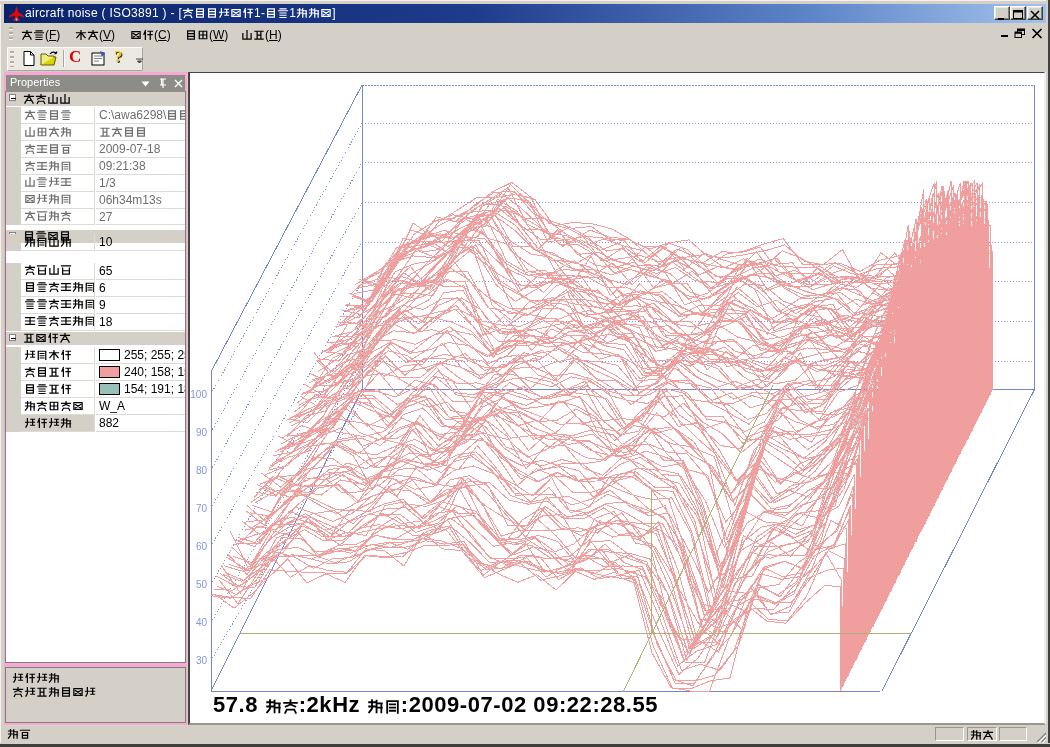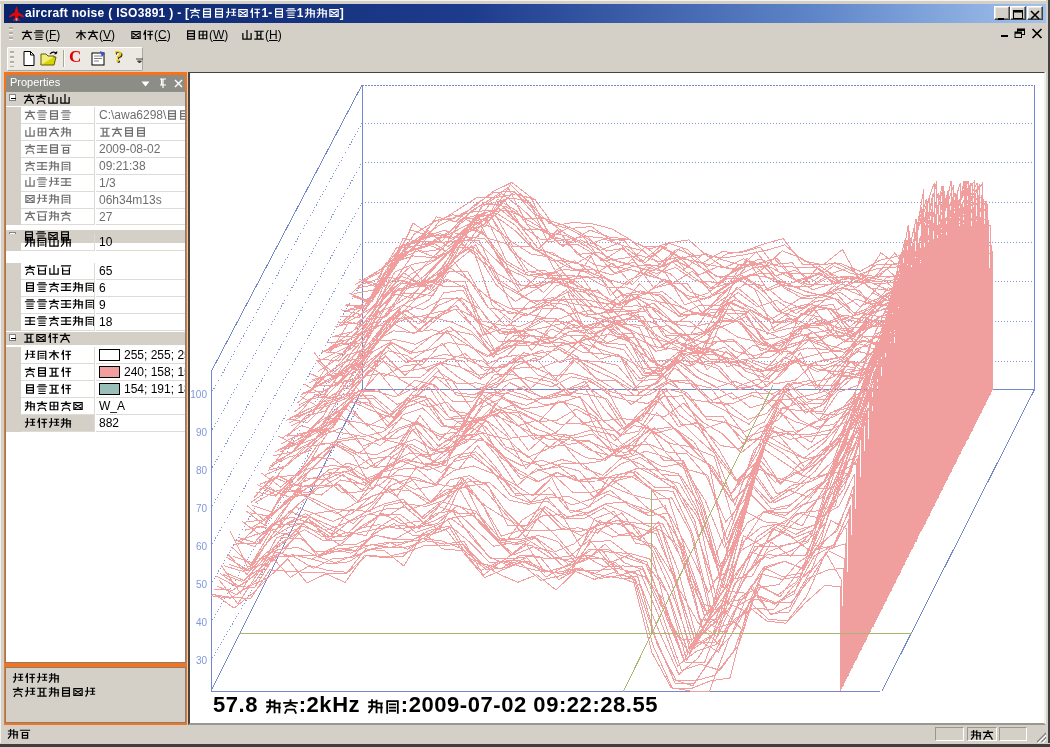--- a/index.html
+++ b/index.html
@@ -1,30 +1,30 @@
 <!DOCTYPE html>
 <html><head><meta charset="utf-8"><style>
 *{margin:0;padding:0;box-sizing:border-box}
 html,body{width:1050px;height:747px;overflow:hidden;background:#d4d0c8;
   font-family:"Liberation Sans",sans-serif;-webkit-font-smoothing:antialiased}
 .cj{display:inline-block;vertical-align:-0.13em}
 .cj use{stroke:currentColor;fill:none;stroke-width:1.65;stroke-linecap:square}
 .abs{position:absolute}
 #titlebar{position:absolute;left:4px;top:4px;width:1042px;height:19px;
   background:linear-gradient(90deg,#0a246a 0%,#1e3c8c 45%,#5f86c9 78%,#a2c2ec 100%)}
-#title-txt{position:absolute;left:21px;top:2px;color:#fff;font-size:12px;font-weight:bold;white-space:nowrap;letter-spacing:0.3px}
+#title-txt{position:absolute;left:21px;top:2px;color:#fff;font-size:12px;font-weight:normal;white-space:nowrap;letter-spacing:0.3px}
 .wbtn{position:absolute;top:2px;width:16px;height:14px;background:#d4d0c8;
   border:1px solid;border-color:#ffffff #404040 #404040 #ffffff;box-shadow:inset -1px -1px 0 #808080,inset 1px 1px 0 #ece9e2}
 #menubar{position:absolute;left:4px;top:23px;width:1042px;height:23px;background:#d4d0c8}
 .mitem{position:absolute;top:5px;font-size:12px;color:#000;white-space:nowrap}
 .grip{position:absolute;width:4px;background:repeating-linear-gradient(180deg,#b2aea2 0 2px,#f8f6f1 2px 3px,transparent 3px 5px)}
 #toolbar{position:absolute;left:4px;top:46px;width:1042px;height:26px;background:#d4d0c8}
 #tchunk{position:absolute;left:3px;top:1px;width:136px;height:24px;background:#ece9e2;
   border:1px solid #fff;border-right-color:#a9a69c;border-bottom-color:#a9a69c;border-radius:2px}
-#panel{position:absolute;left:4px;top:72px;width:183px;height:653px;background:#f97316}
+#panel{position:absolute;left:4px;top:72px;width:183px;height:653px;background:#f9a8d4}
 #phdr{position:absolute;left:2px;top:3px;width:179px;height:16px;background:#8d8d88;color:#fff;font-size:11px;padding:1px 0 0 4px}
 #pgrid{position:absolute;left:1px;top:19px;width:181px;height:572px;background:#fff;border:1px solid #808080;border-top-color:#928f88}
 .grp{position:absolute;left:0;width:179px;height:13.5px;background:#d4d0c8;font-size:12px;color:#000;padding-top:0px}
 .grp b{position:absolute;left:17px;top:0px;font-weight:bold}
 .mb{position:absolute;left:3px;top:2px;width:7px;height:7px;border:1px solid #848484;background:#fff}
 .mb:after{content:"";position:absolute;left:1px;top:3px;width:5px;height:1px;background:#000}
 .prow{position:absolute;left:0;width:179px;font-size:12px;color:#000}
 .plab{position:absolute;left:15px;top:0;width:74px;height:100%;padding:1px 0 0 3px;border-bottom:1px solid #dedbd4;border-right:1px solid #dedbd4;overflow:hidden;white-space:nowrap}
 .pval{position:absolute;left:90px;top:0;width:89px;height:100%;padding:1px 0 0 3px;border-bottom:1px solid #dedbd4;overflow:hidden;white-space:nowrap}
 .prow:before{content:"";position:absolute;left:0;top:0;width:15px;height:100%;background:#d4d0c8}
@@ -439,21 +439,21 @@
       <div class="prow" style="top:49.14px;height:16.87px">
         <div class="plab gray"><svg class="cj" width="12" height="12" viewBox="0 0 16 16">
             <use href="#g14"></use>
           </svg><svg class="cj" width="12" height="12" viewBox="0 0 16 16">
             <use href="#g0"></use>
           </svg><svg class="cj" width="12" height="12" viewBox="0 0 16 16">
             <use href="#g2"></use>
           </svg><svg class="cj" width="12" height="12" viewBox="0 0 16 16">
             <use href="#g6"></use>
           </svg></div>
-        <div class="pval gray">2009-08-02</div>
+        <div class="pval gray">2009-07-18</div>
       </div>
       <div class="prow" style="top:66.01px;height:16.87px">
         <div class="plab gray"><svg class="cj" width="12" height="12" viewBox="0 0 16 16">
             <use href="#g14"></use>
           </svg><svg class="cj" width="12" height="12" viewBox="0 0 16 16">
             <use href="#g0"></use>
           </svg><svg class="cj" width="12" height="12" viewBox="0 0 16 16">
             <use href="#g13"></use>
           </svg><svg class="cj" width="12" height="12" viewBox="0 0 16 16">
             <use href="#g9"></use>

